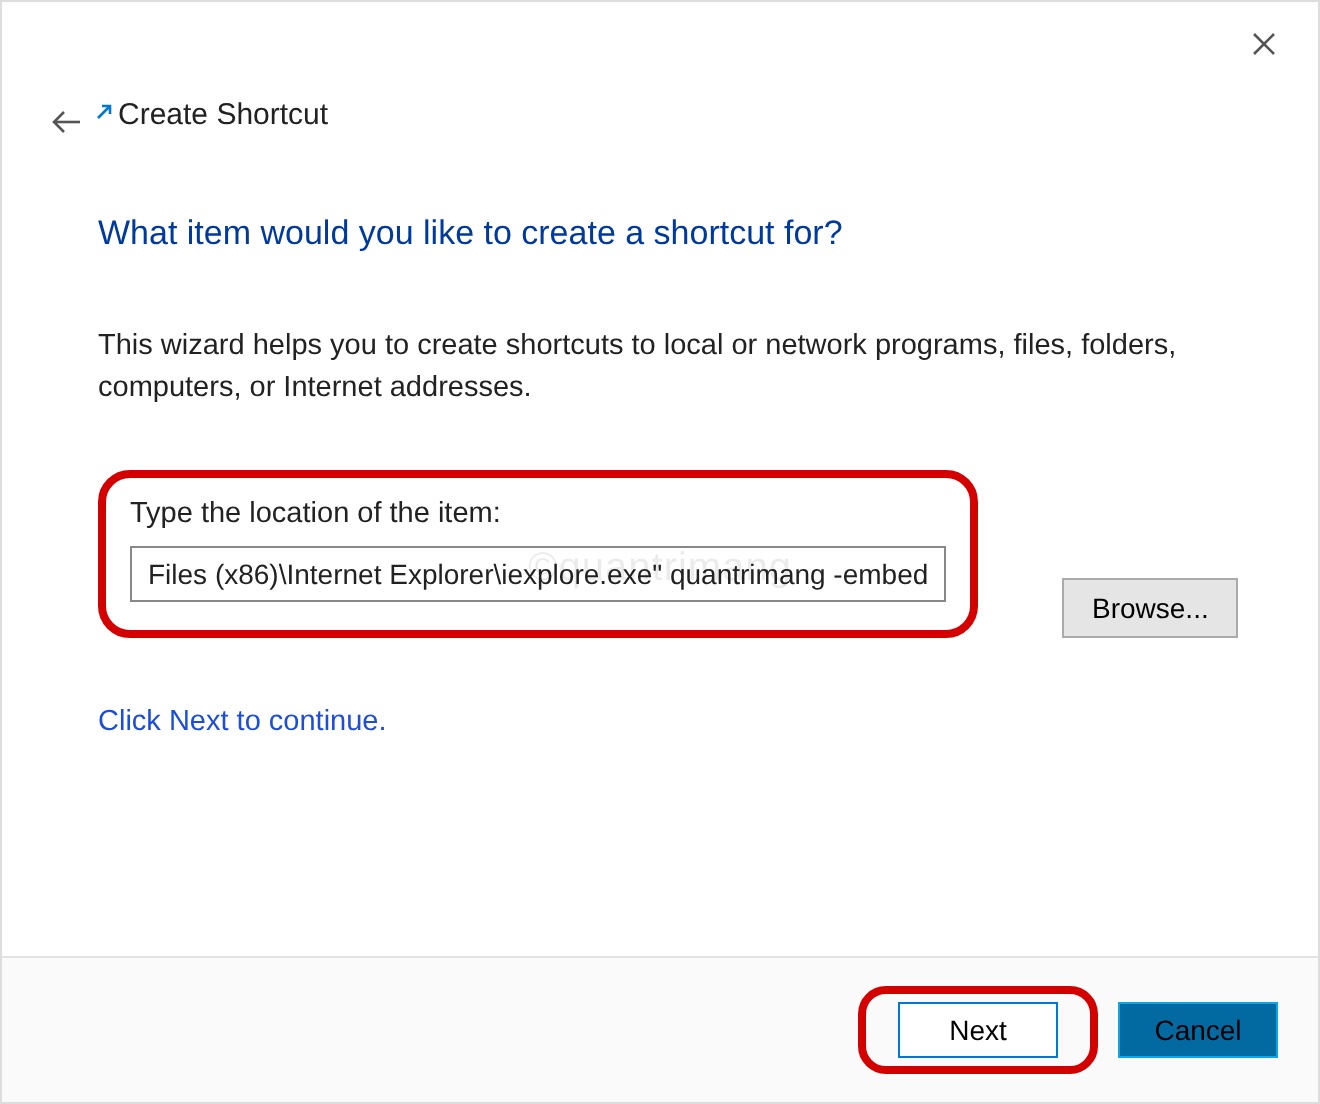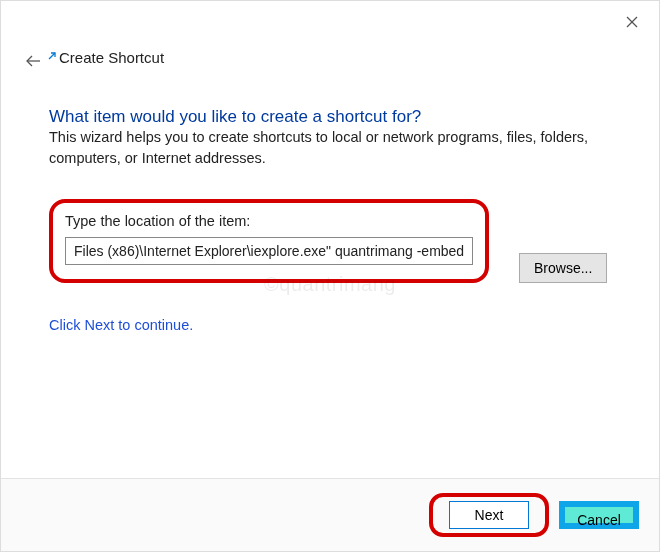--- a/index.html
+++ b/index.html
@@ -72,20 +72,21 @@
       color: #222;
       font-weight: 400;
     }
     .content {
       padding: 22px 48px 0 48px;
     }
     .heading {
       color: #003a9e;
       font-size: 17px;
       font-weight: 400;
+      margin-bottom: 36px;
     }
     .description {
       font-size: 14.5px;
       color: #222;
       line-height: 1.45;
       margin-bottom: 30px;
     }
     .highlight-box {
       border: 4px solid #d40000;
       border-radius: 16px;
@@ -111,21 +112,21 @@
       height: 28px;
     }
     .browse-wrap {
       display: inline-block;
       margin-left: 26px;
       vertical-align: bottom;
     }
     .row-wrap {
       display: flex;
       align-items: flex-end;
-      gap: 4px;
+      gap: 16px;
       margin-bottom: 34px;
     }
     .browse-btn {
       padding: 5px 14px;
       font-size: 14px;
       font-family: inherit;
       border: 1px solid #aaa;
       background: #e5e5e5;
       cursor: pointer;
       height: 30px;
@@ -158,22 +159,22 @@
       justify-content: flex-end;
       gap: 10px;
       align-items: center;
     }
     .footer-btn {
       padding: 5px 10px;
       font-size: 14px;
       font-family: inherit;
       min-width: 80px;
       height: 28px;
-      border: 6px solid #0ea5e9;
-      background: #5eead4;
+      border: 1px solid #0ea5e9;
+      background: #0369a1;
       cursor: pointer;
     }
     .next-highlight {
       border: 4px solid #d40000;
       border-radius: 14px;
       padding: 4px 16px;
       display: inline-flex;
     }
     .next-highlight .footer-btn {
       border: 1px solid #0078d4;

